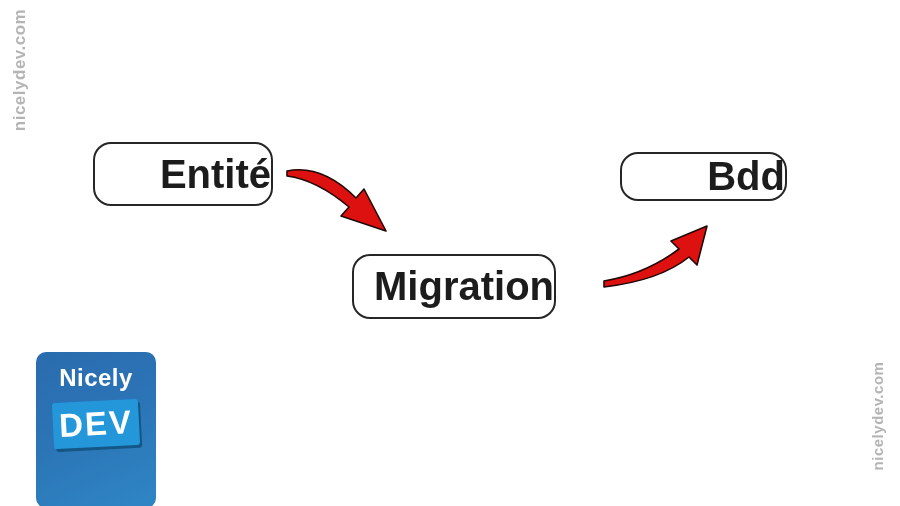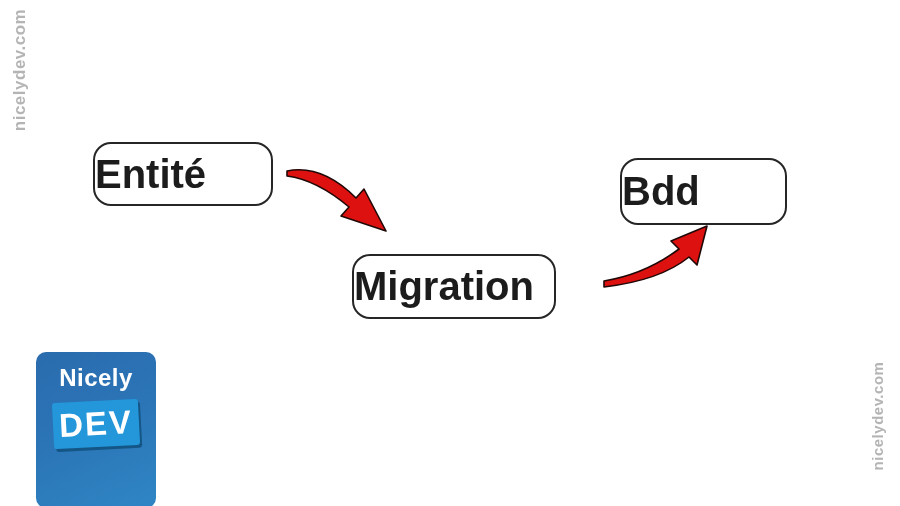--- a/index.html
+++ b/index.html
@@ -35,28 +35,28 @@
 
   
   .node {
     position: absolute;
     box-sizing: border-box;
     border: 2.5px solid #262626;
     border-radius: 18px;
     background: #ffffff;
     display: flex;
     align-items: center;
-    justify-content: flex-start;
+    justify-content: flex-end;
     font-size: 40px;
     font-weight: bold;
     color: #1c1c1c;
   }
   .node-entite    { left:  93px; top: 142px; width: 180px; height: 64px; }
   .node-migration { left: 352px; top: 254px; width: 204px; height: 65px; }
-  .node-bdd       { left: 620px; top: 158px; width: 167px; height: 67px; }
+  .node-bdd       { left: 620px; top: 152px; width: 167px; height: 49px; }
 
   
   svg.arrows {
     position: absolute;
     left: 0; top: 0;
     width: 900px; height: 506px;
     pointer-events: none;
   }
   svg.arrows path {
     stroke: #200807;

